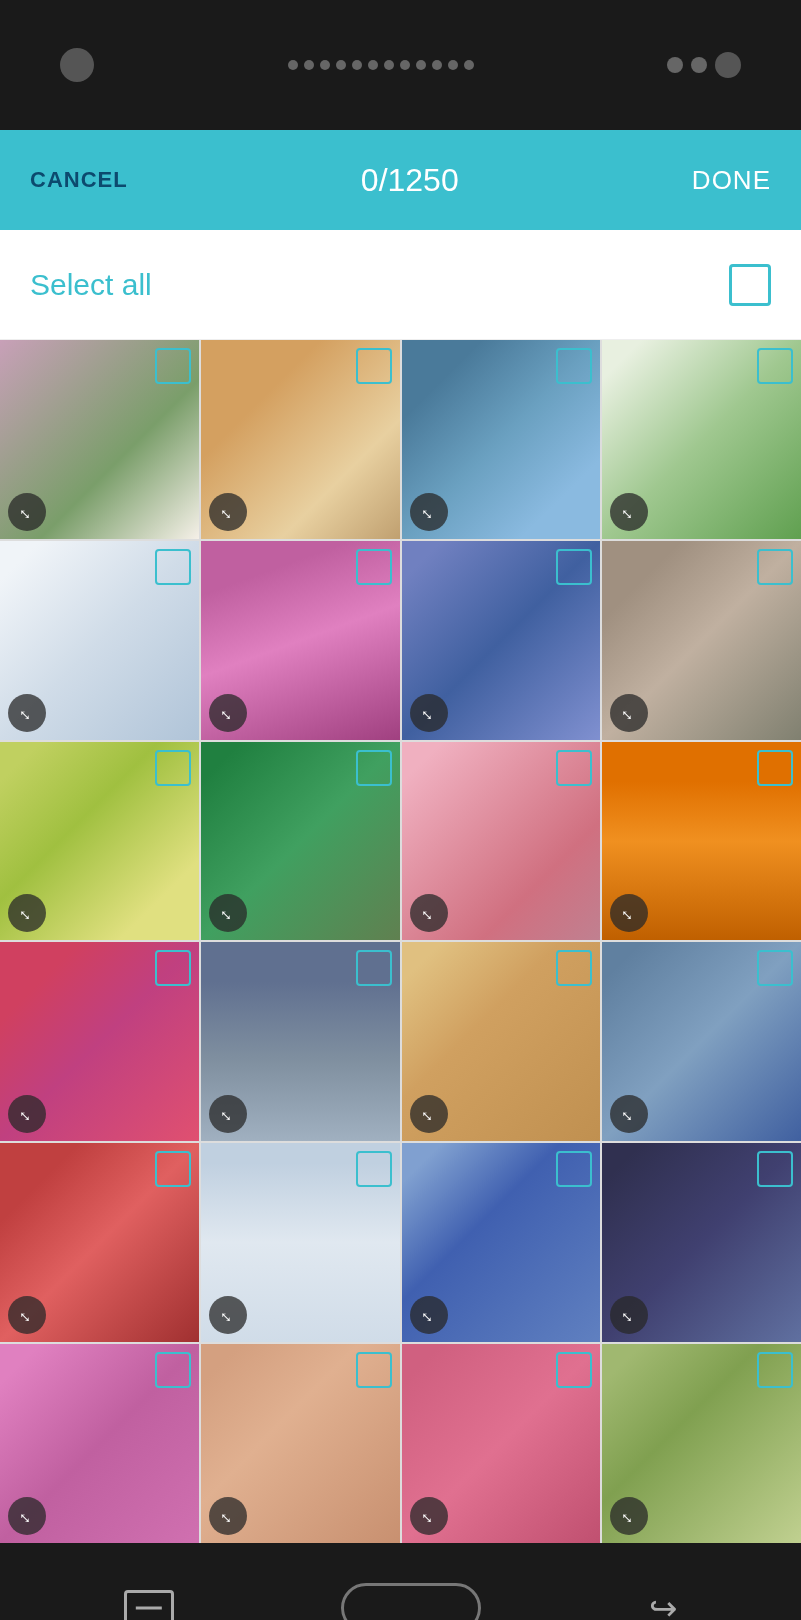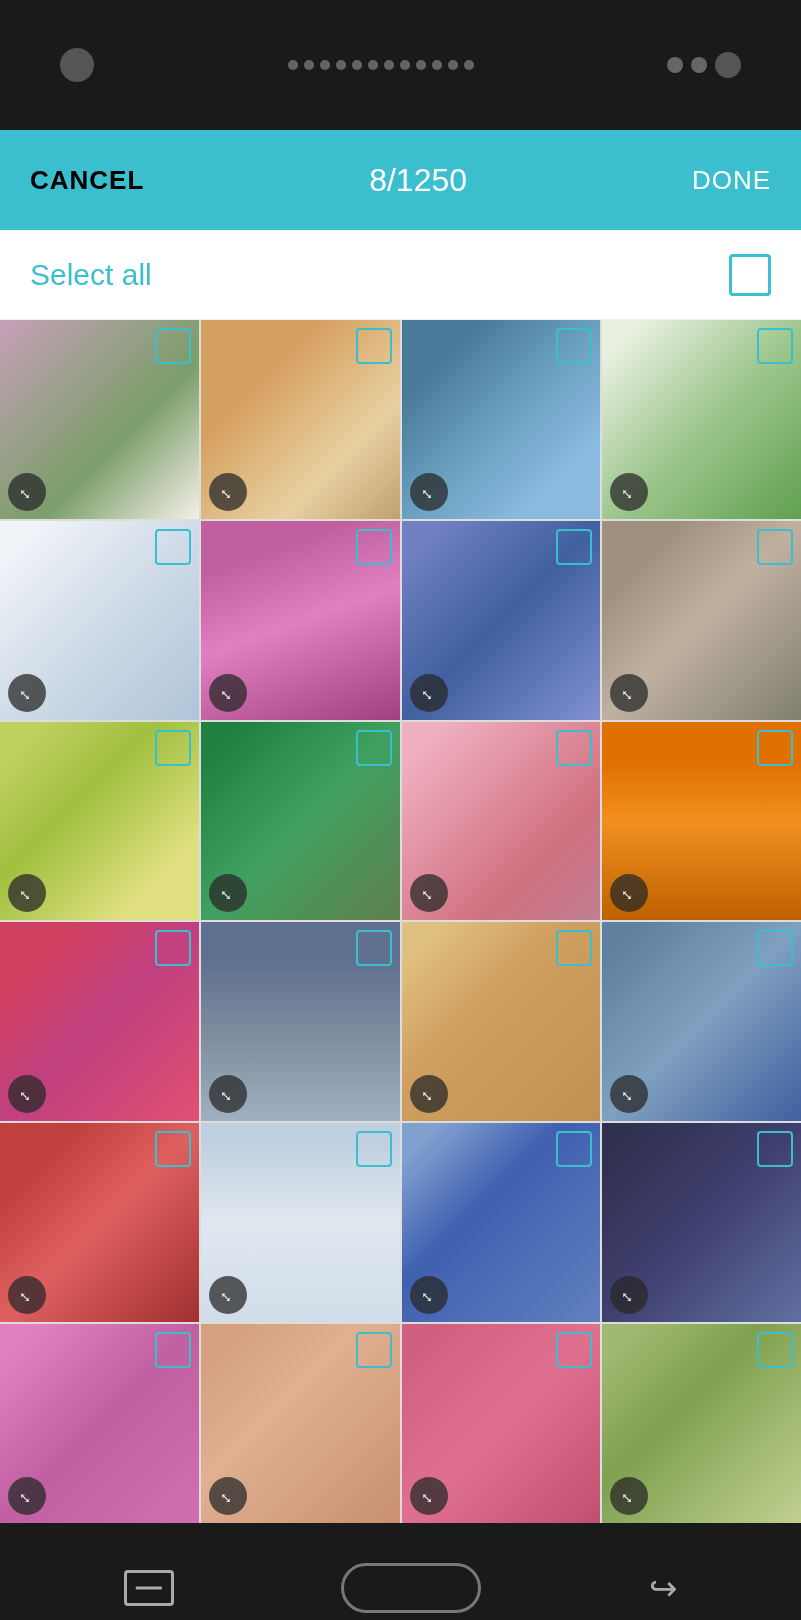--- a/index.html
+++ b/index.html
@@ -56,22 +56,22 @@
     .top-bar {
       width: 100%;
       background: #3bbfce;
       height: 100px;
       display: flex;
       align-items: center;
       justify-content: space-between;
       padding: 0 30px;
     }
     .top-bar-cancel {
-      color: #000000;
-      font-size: 26px;
+      color: #0c4a6e;
+      font-size: 22px;
       font-weight: bold;
       letter-spacing: 1px;
       cursor: pointer;
     }
     .top-bar-count {
       color: #fff;
       font-size: 32px;
       font-weight: 300;
     }
     .top-bar-done {
@@ -79,21 +79,21 @@
       font-size: 26px;
       font-weight: normal;
       letter-spacing: 1px;
       cursor: pointer;
     }
 
     
     .select-all-row {
       width: 100%;
       background: #fff;
-      height: 90px;
+      height: 110px;
       display: flex;
       align-items: center;
       justify-content: space-between;
       padding: 0 30px;
       border-bottom: 1px solid #eee;
     }
     .select-all-label {
       color: #3bbfce;
       font-size: 30px;
       font-weight: 400;
@@ -238,21 +238,21 @@
     <div class="dot-md"></div>
     <div class="dot-md"></div>
     <div class="dot-lg"></div>
   </div>
 </div>
 
 <div class="gallery-container">
 
   <div class="top-bar">
     <span class="top-bar-cancel">CANCEL</span>
-    <span class="top-bar-count">8/1250</span>
+    <span class="top-bar-count">0/1250</span>
     <span class="top-bar-done">DONE</span>
   </div>
 
   <div class="select-all-row">
     <span class="select-all-label">Select all</span>
     <div class="select-all-checkbox"></div>
   </div>
 
   <div class="photo-grid" id="photo-grid">
 

